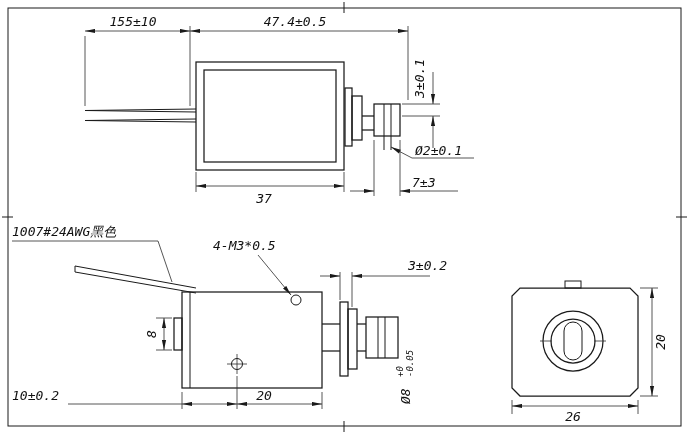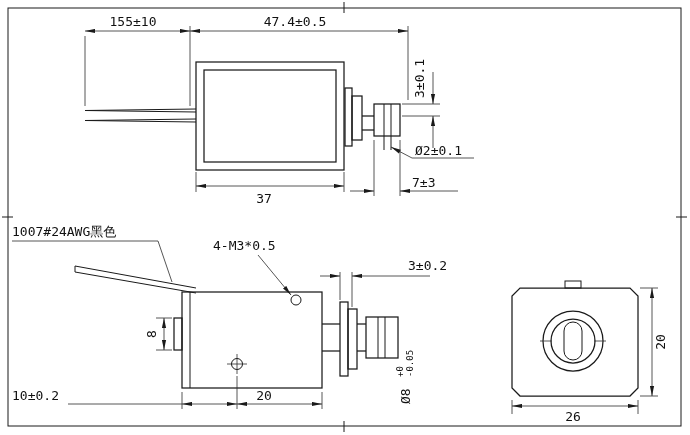--- a/index.html
+++ b/index.html
@@ -1,16 +1,16 @@
 <!DOCTYPE html>
 <html><head>
 <meta charset="utf-8">
 <style>
   html,body{margin:0;padding:0;background:#ffffff;}
-  .stage{position:relative;width:690px;height:435px;background:#0f766e;overflow:hidden;}
+  .stage{position:relative;width:690px;height:435px;background:#0f766e;overflow:hidden;font-style:italic;}
   svg{display:block;}
   .obj{stroke:#1a1a1a;stroke-width:1.25;fill:none;}
   .thin{stroke-width:1;}
   .dim{stroke:#2b2b2b;stroke-width:0.8;fill:none;}
   .txt{font-family:"DejaVu Sans Mono","Liberation Mono",monospace;font-size:13px;fill:#111;stroke:none;}
   .txts{font-size:9px;}
 </style>
 </head>
 <body>
 

